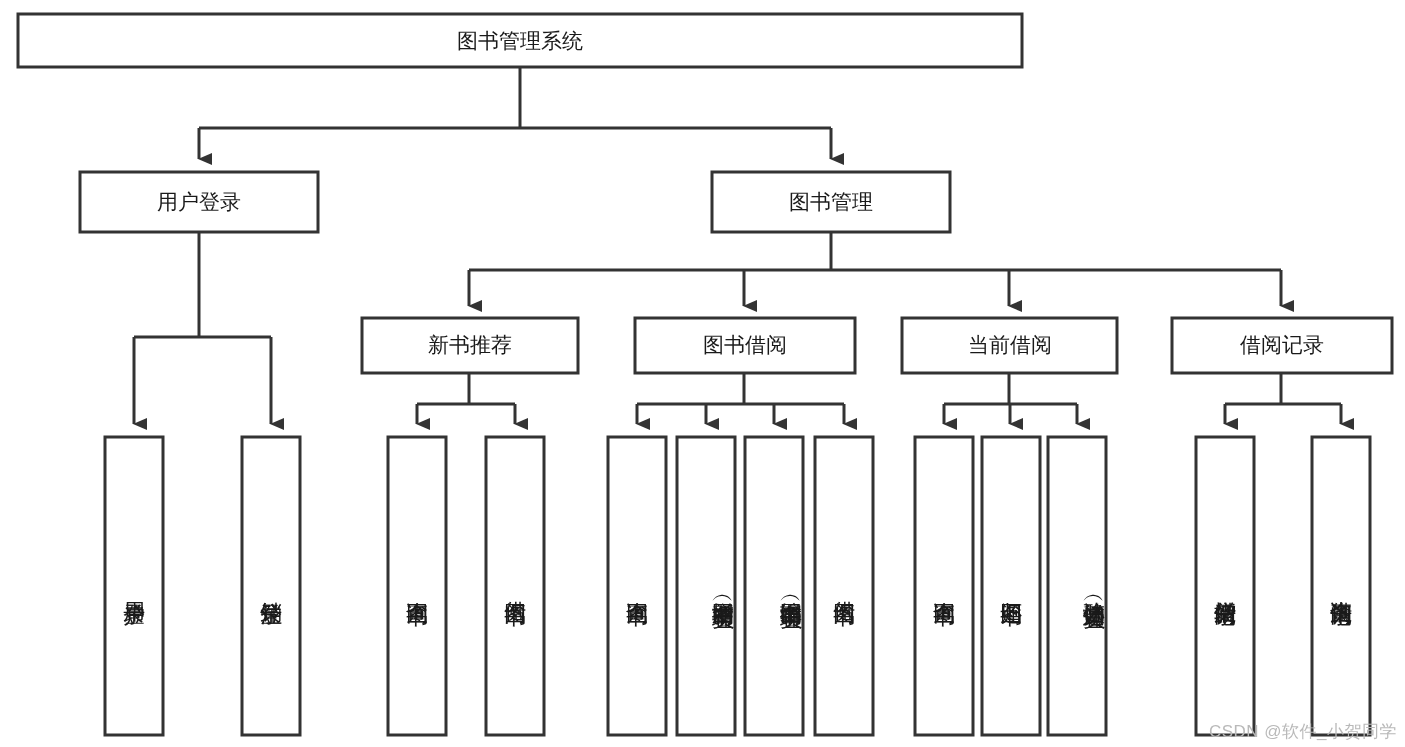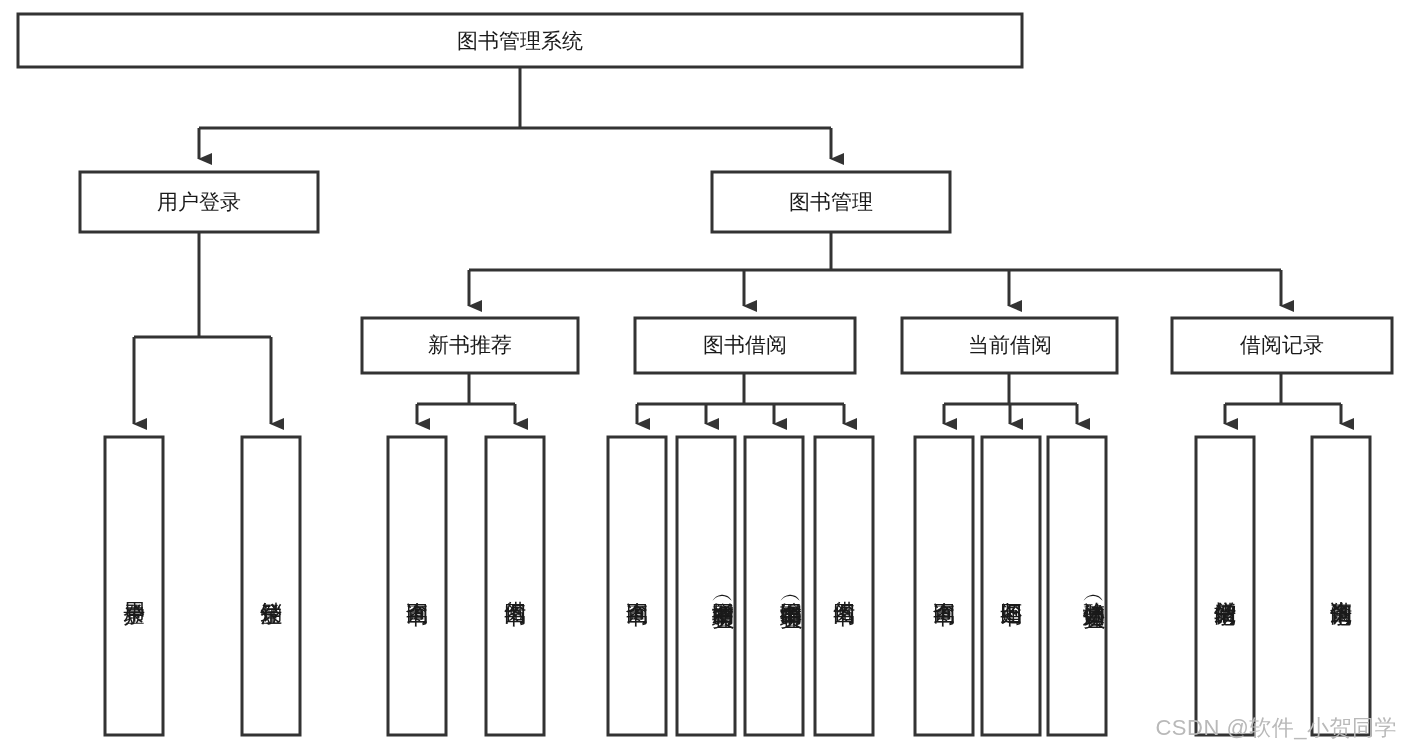--- a/index.html
+++ b/index.html
@@ -59,21 +59,21 @@
     pointer-events: none;
   }
   .vert-label.center-v {
     align-items: center;
   }
   .watermark {
     position: absolute;
     right: 8px;
     bottom: 4px;
     font-family: "Liberation Sans", "DejaVu Sans", sans-serif;
-    font-size: 22px;
+    font-size: 17px;
     color: #b9b9b9;
     white-space: nowrap;
     letter-spacing: 0.5px;
   }
 </style>
 </head>
 <body>
 
 <div id="diagram-root">
 

